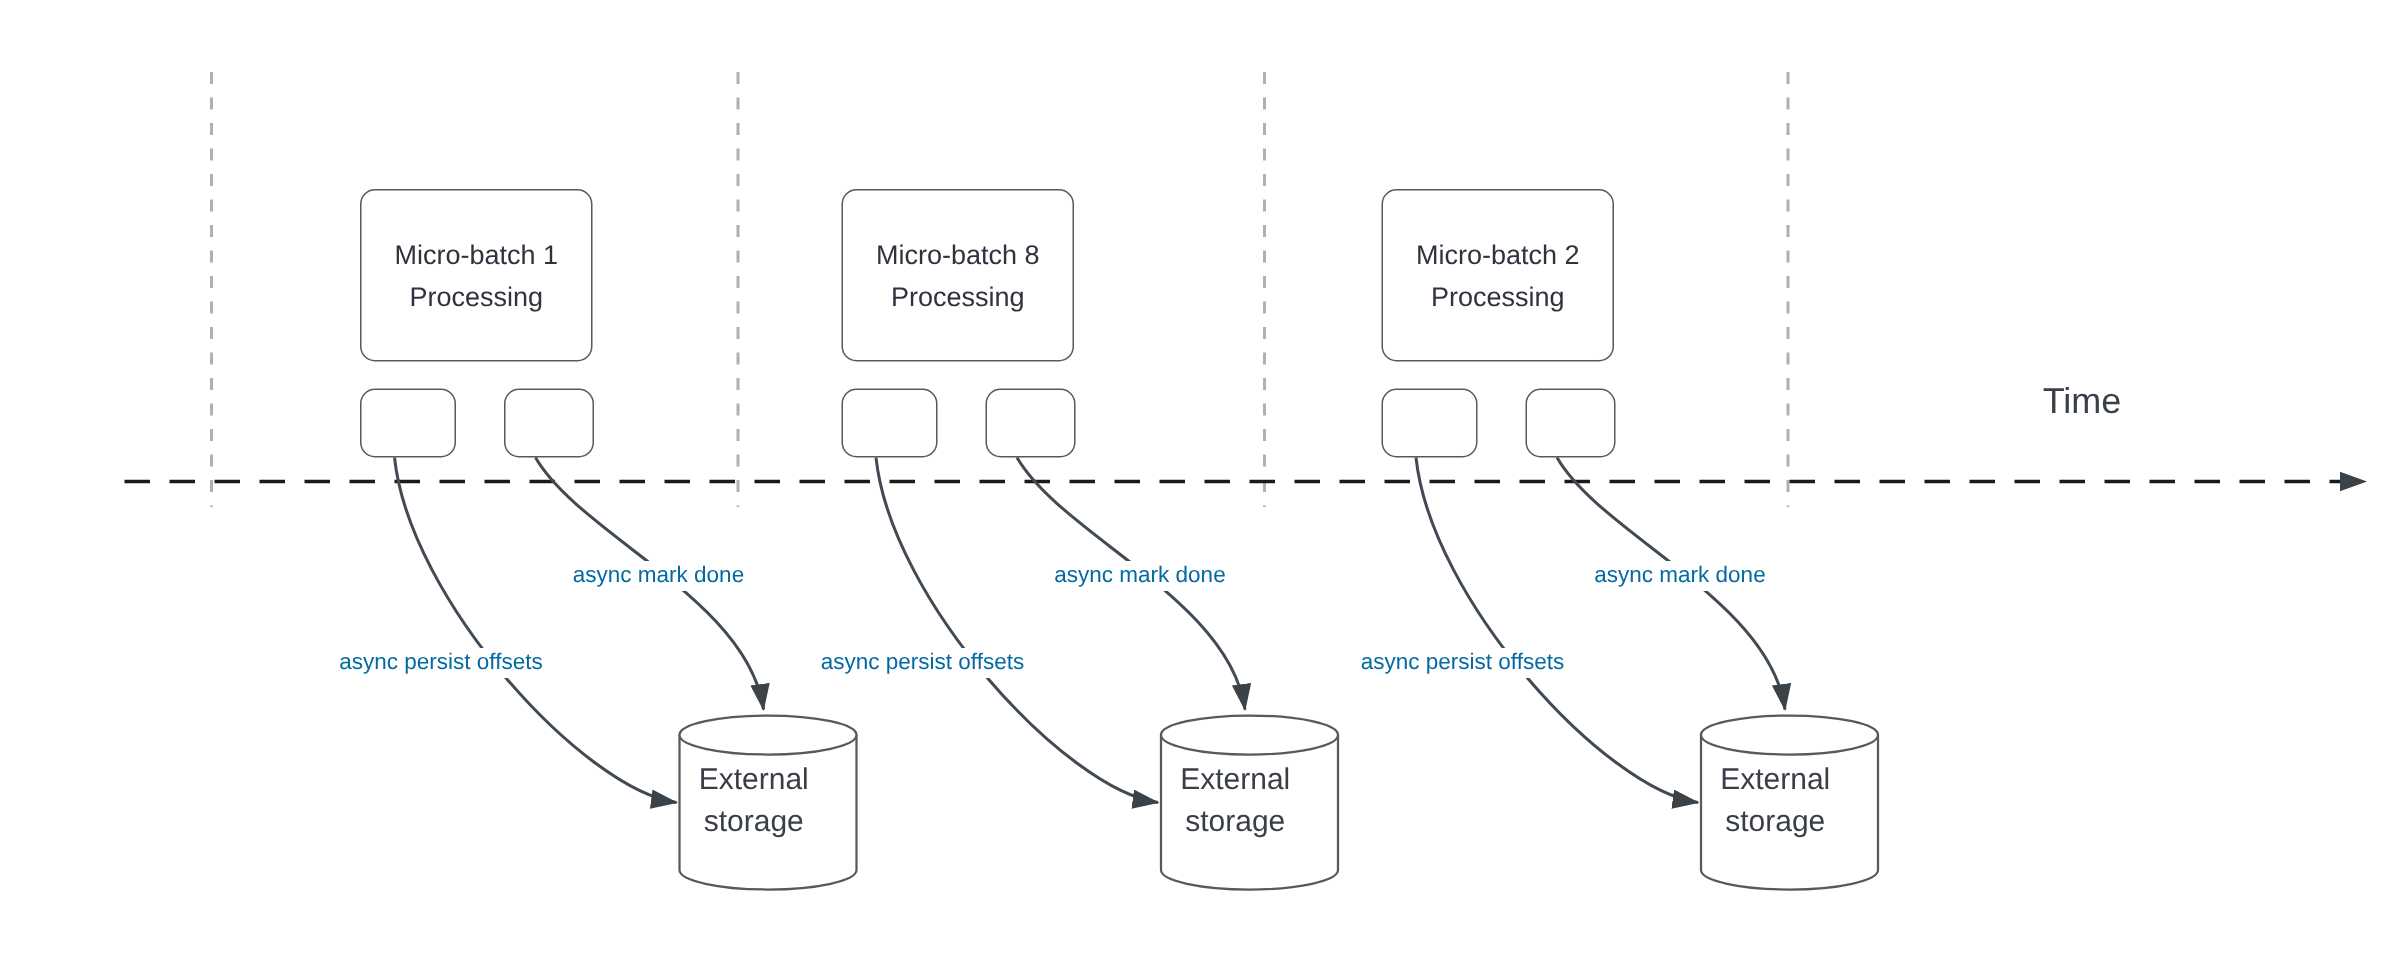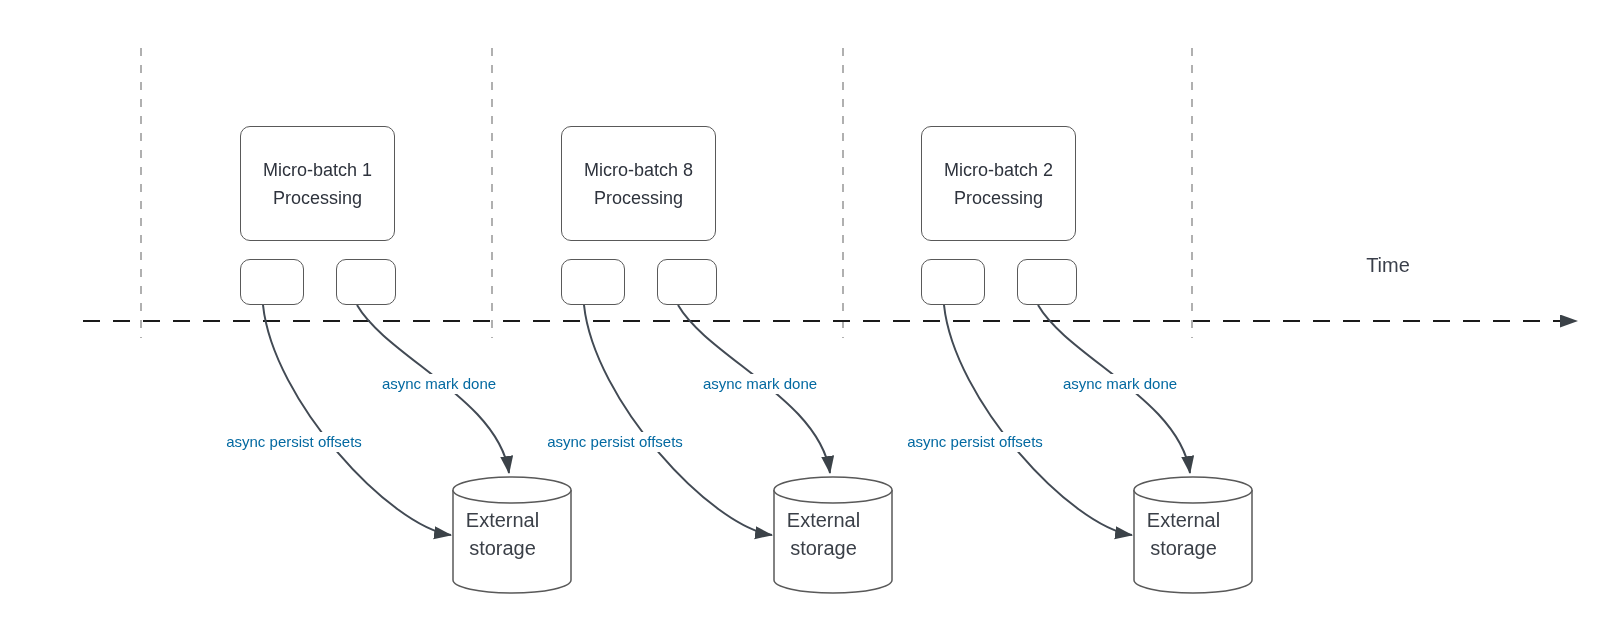--- a/index.html
+++ b/index.html
@@ -34,21 +34,21 @@
   }
   .persist-label{left:-32px;top:432px;width:172px;}
   .markdone-label{left:126px;top:374px;width:146px;}
   .cyl-label{
     position:absolute;left:213px;top:506px;width:99px;
     text-align:center;font-size:20px;line-height:28px;color:#3a3f47;
     white-space:pre-line;
   }
   .time-label{
     position:absolute;left:1338px;top:254px;width:100px;text-align:center;
-    font-size:20px;color:#3a3f4a;
+    font-size:24px;color:#3a3f4a;
   }
 </style>
 </head>
 <body>
 
 <div class="canvas">
 
   <svg class="layer" width="1600" height="642" viewBox="0 0 1600 642">
     <defs>
       <marker id="arrow" markerUnits="userSpaceOnUse" markerWidth="20" markerHeight="14" refX="17" refY="6.5" orient="auto">

